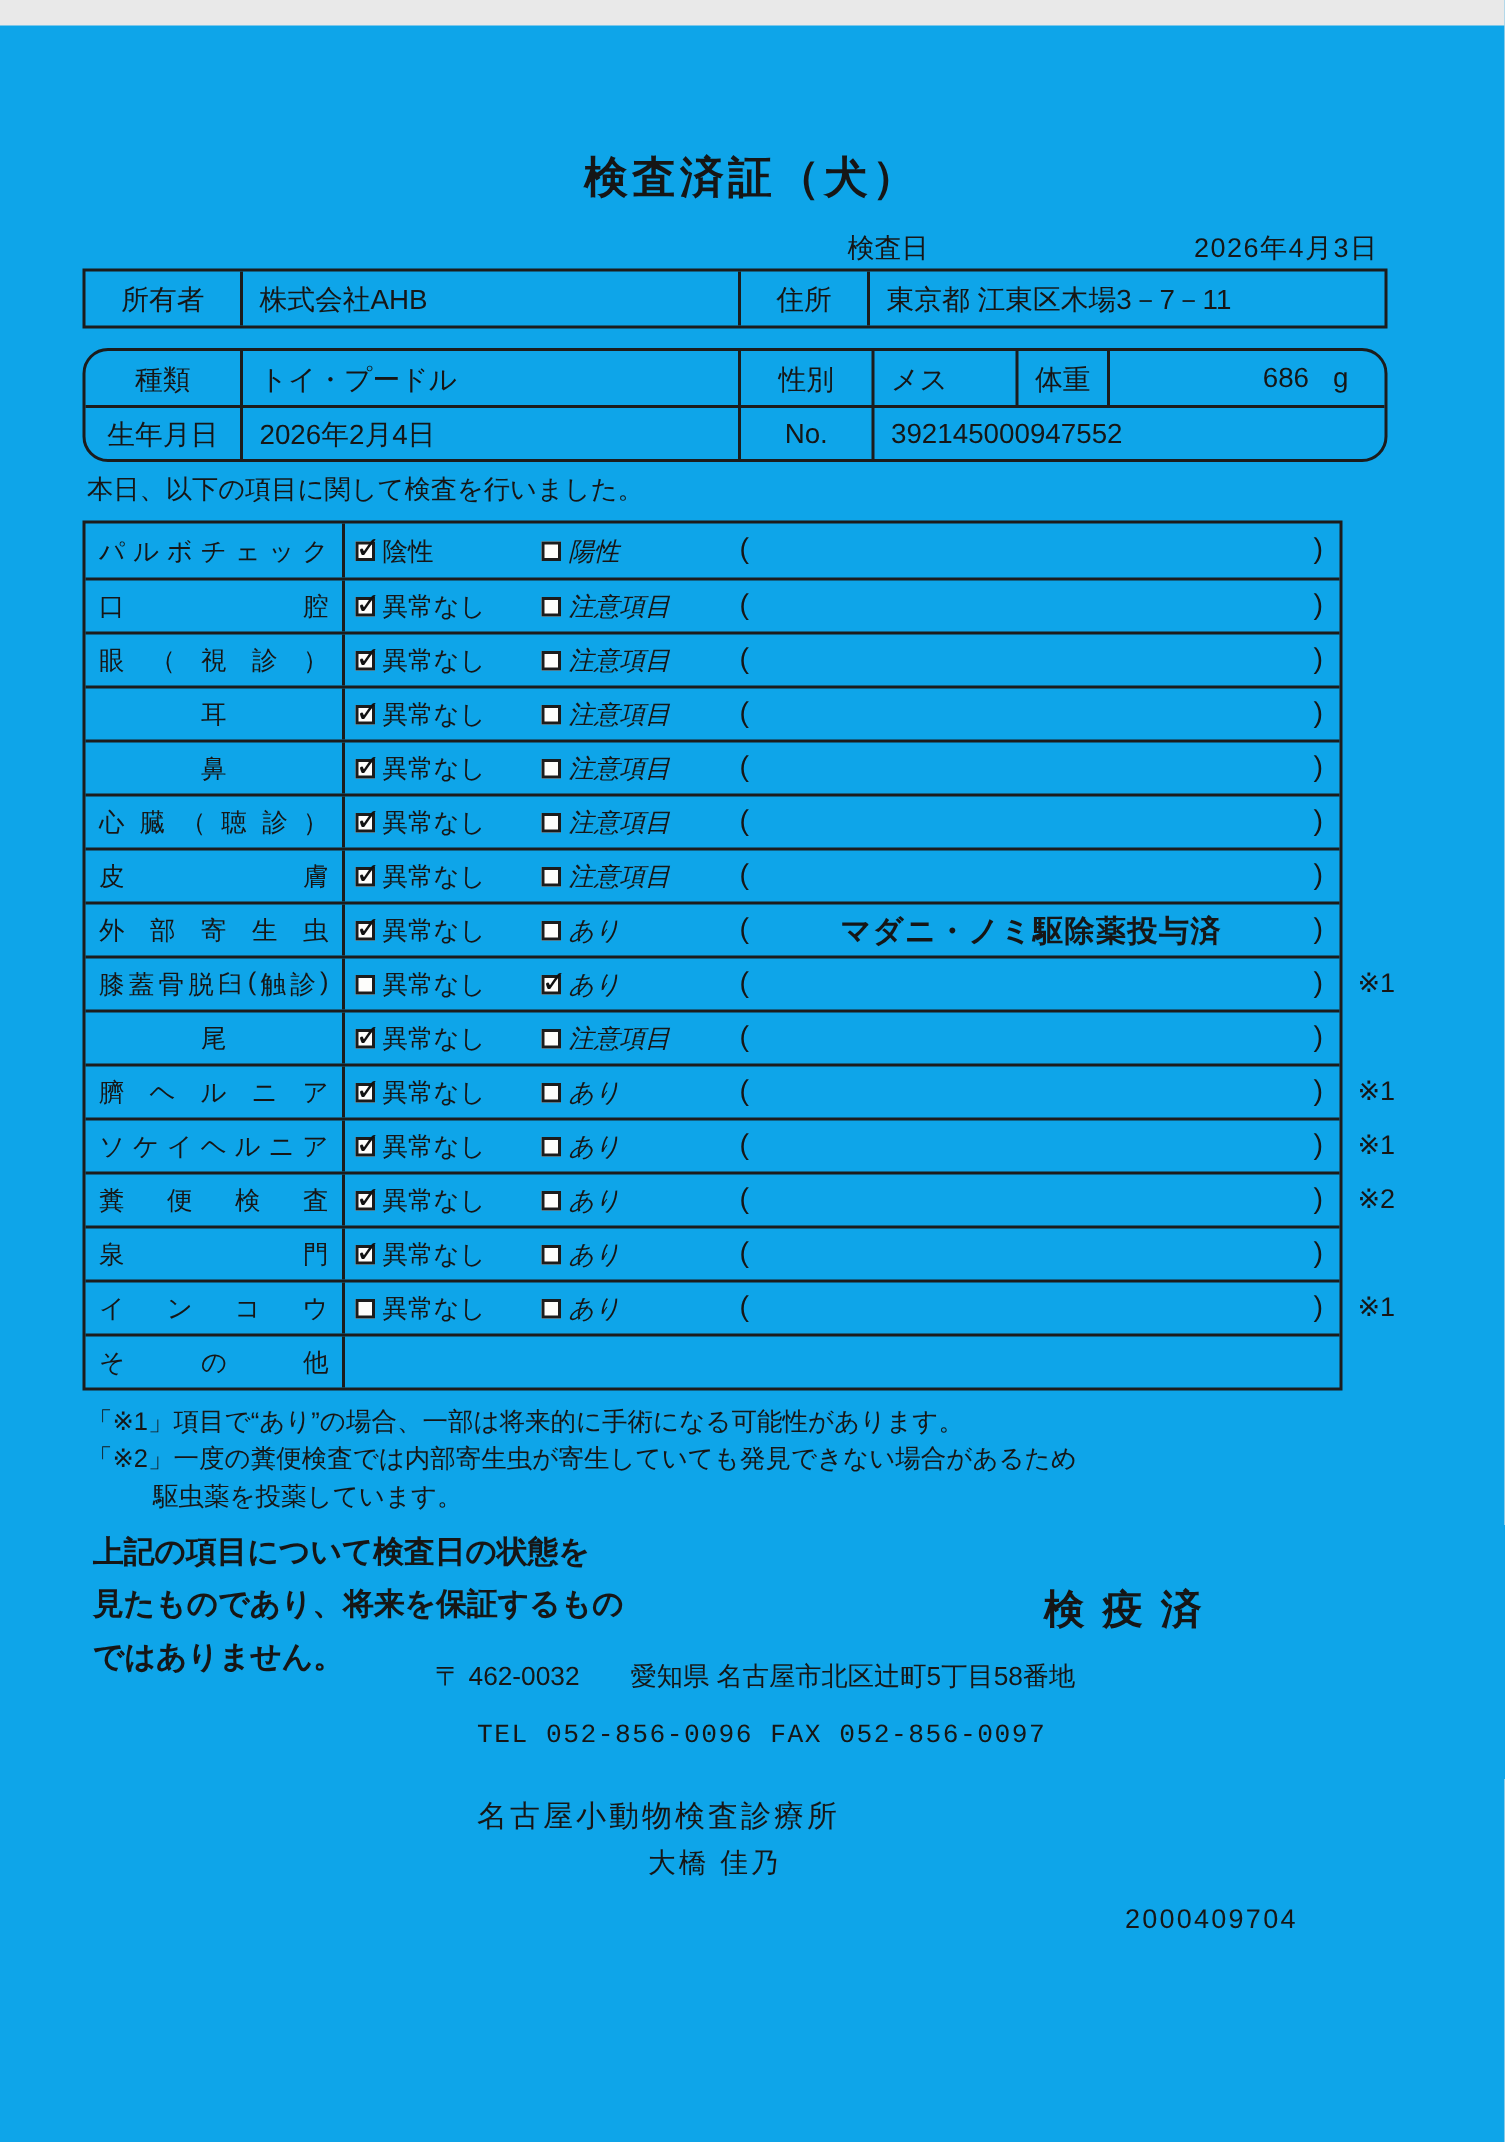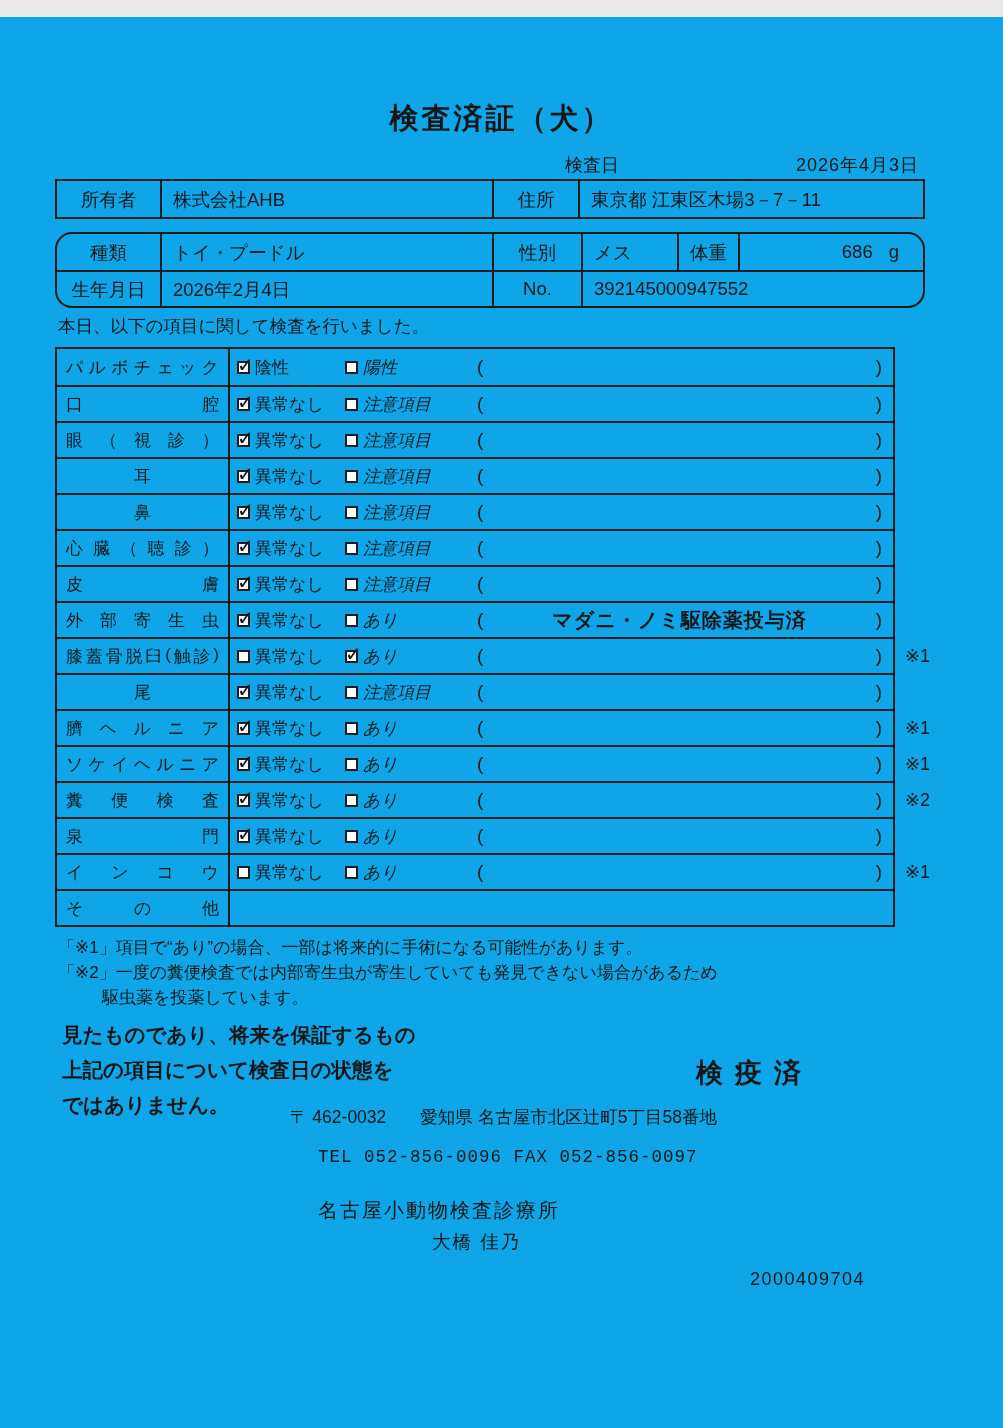--- a/index.html
+++ b/index.html
@@ -34,21 +34,21 @@
   .intro { position:absolute; top:297px; left:58px; font-size:17.5px; }
 
   .checklist { position:absolute; top:330px; left:55px; width:840px; border:2px solid #1c1c1c; }
   .chk-row { position:relative; display:grid; grid-template-columns:173px 1fr; height:36px; }
   .chk-row + .chk-row { border-top:2px solid #1c1c1c; }
   .chk-item { border-right:2px solid #1c1c1c; display:flex; align-items:center; padding:0 9px; overflow:hidden; }
   .item-label { flex:1; display:flex; justify-content:space-between; font-size:17px; }
   .item-label.center { justify-content:center; }
   .chk-content { display:flex; align-items:center; padding-left:7px; overflow:visible; }
   .opt { display:flex; align-items:center; font-size:17px; white-space:nowrap; }
-  .opt-1 { width:108px; }
+  .opt-1 { width:124px; }
   .opt-2 { width:132px;font-style:italic; }
   .cb { width:13px; height:13px; border:2px solid #1c1c1c; margin-right:5px; position:relative; flex:none; background:#fdfdfb; }
   .cb.checked::after {
     content:"✓"; position:absolute; left:-2px; top:-10px;
     font-size:20px; font-weight:bold; color:#111;
   }
   .paren-area { flex:1; display:flex; align-items:center; justify-content:space-between; font-size:19px; padding-right:11px; }
   .remark { flex:1; text-align:center; font-weight:bold; font-size:20px; letter-spacing:1px; white-space:nowrap; }
   .row-note { position:absolute; left:calc(100% + 12px); top:6px; font-size:18px; white-space:nowrap; }
 
@@ -528,22 +528,22 @@
     </div>
   </div>
 
   <div class="footnotes">
     <div>「※1」項目で“あり”の場合、一部は将来的に手術になる可能性があります。</div>
     <div>「※2」一度の糞便検査では内部寄生虫が寄生していても発見できない場合があるため</div>
     <div class="fn-indent">駆虫薬を投薬しています。</div>
   </div>
 
   <div class="disclaimer">
+    <div>上記の項目について検査日の状態を</div>
     <div>見たものであり、将来を保証するもの</div>
-    <div>上記の項目について検査日の状態を</div>
     <div>ではありません。</div>
   </div>
 
   <div class="stamp">検疫済</div>
 
   <div class="postal-line">
     <span>〒 462-0032</span><span class="gap"></span><span>愛知県 名古屋市北区辻町5丁目58番地</span>
   </div>
 
   <div class="tel-line">TEL 052-856-0096  FAX 052-856-0097</div>

